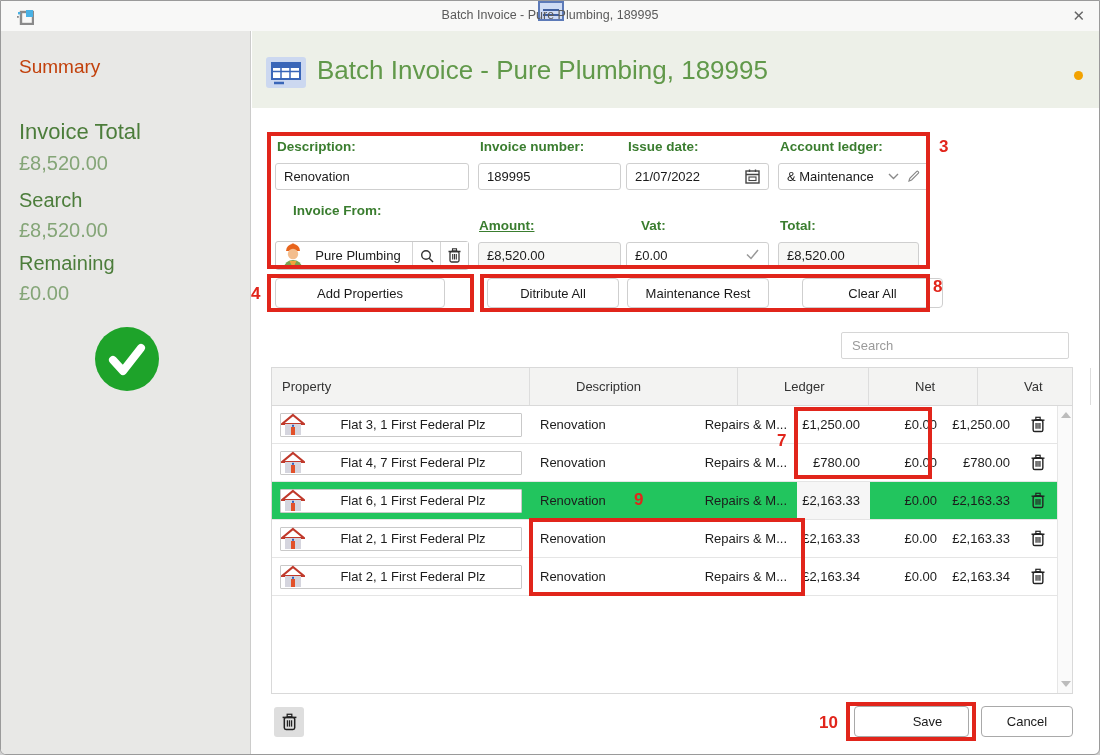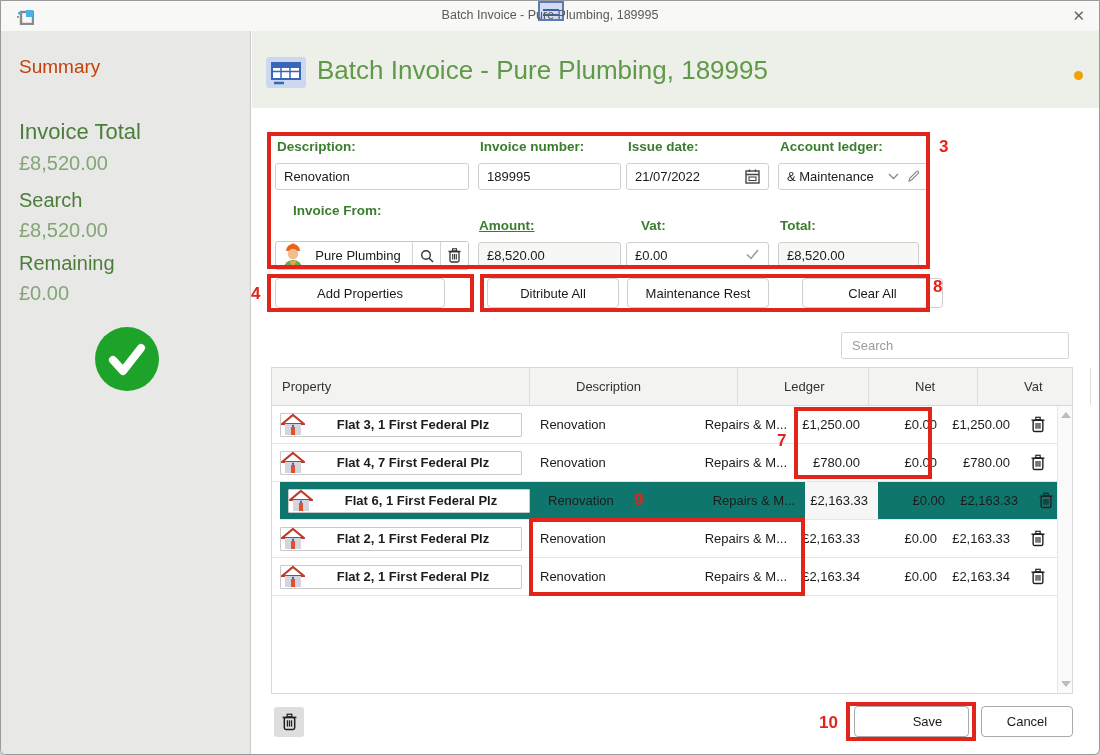--- a/index.html
+++ b/index.html
@@ -61,27 +61,27 @@
   
   .tbl { position:absolute; left:270px; top:366px; width:802px; height:327px;
          border:1px solid #d9d9d9; background:#fff; }
   .thead { display:grid; grid-template-columns:258px 172px 95px 73px 77px 73px 36px;
            height:38px; background:#f3f3f2; border-bottom:1px solid #d9d9d9;gap:36px; }
   .th { display:flex; align-items:center; padding:0 10px; font-size:13px; color:#333;
         border-right:1px solid #dddddd; }
   .th:last-child { border-right:none; }
   .trow { display:grid; grid-template-columns:258px 172px 95px 73px 77px 73px 36px;
           height:38px; border-bottom:1px solid #e5e5e5; background:#fff; }
-  .trow.selected { background:#0f766e;margin-left:8px; }
+  .trow.selected { background:#22c55e; }
   .td { display:flex; align-items:center; font-size:13px; color:#1c1c1c; overflow:hidden; }
   .td.left { padding-left:10px; }
   .td.num { justify-content:flex-end; padding-right:10px; }
   .td.litecell { background:#f6f6f6; }
   .prop-box { margin-left:8px; width:242px; height:24px; border:1px solid #c9c9c9;
-              background:#fff; display:flex; align-items:center; border-radius:1px;font-weight:bold; }
+              background:#fff; display:flex; align-items:center; border-radius:1px; }
   .prop-box .ptext { flex:1; text-align:center; font-size:13px; color:#1c1c1c; }
   .row-trash { margin:auto; background:none; border:none; cursor:pointer; }
   .vscroll { position:absolute; right:0; top:38px; width:15px; bottom:0;
              background:#fafafa; border-left:1px solid #e6e6e6; }
   .arr-up { position:absolute; left:3px; top:6px; width:0; height:0;
             border-left:5px solid transparent; border-right:5px solid transparent;
             border-bottom:6px solid #bcbcbc; }
   .arr-dn { position:absolute; left:3px; bottom:6px; width:0; height:0;
             border-left:5px solid transparent; border-right:5px solid transparent;
             border-top:6px solid #bcbcbc; }

